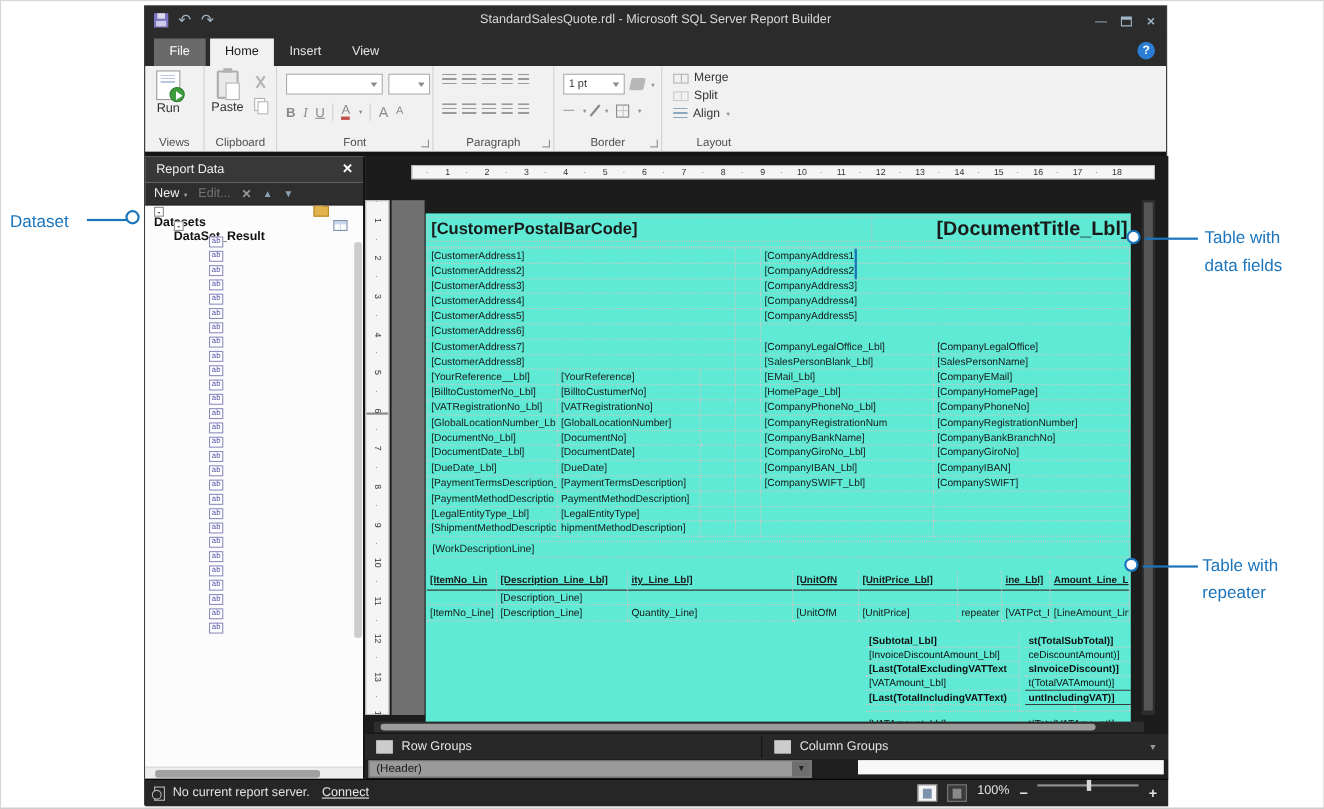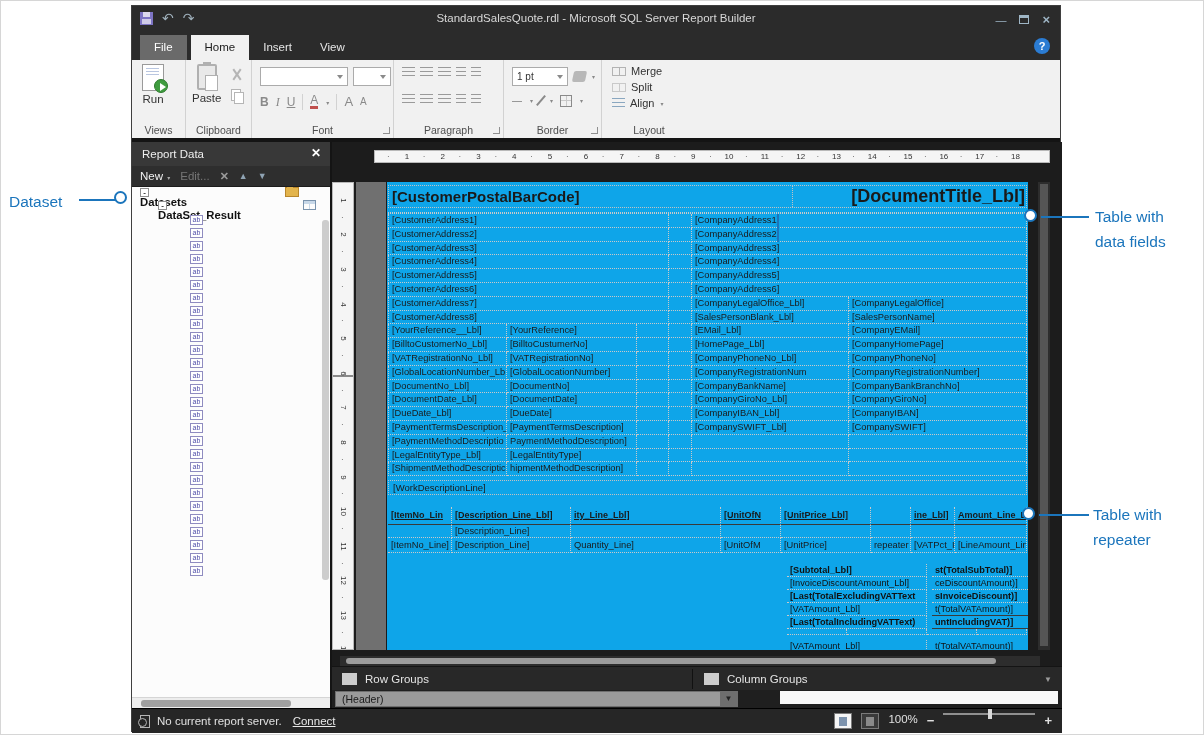--- a/index.html
+++ b/index.html
@@ -111,21 +111,21 @@
   .design{position:absolute; left:200px; top:0; width:730px; height:524px; background:#1c1c1c;}
   .hruler{position:absolute; left:42px; top:8px; width:676px; height:13px; background:#f5f5f5; border:1px solid #b9b9b9; display:flex; padding-left:14px; overflow:hidden;}
   .hslot{width:35.8px; flex:none; position:relative; text-align:center; font-size:8px; color:#333; line-height:12px;}
   .hslot::before{content:"\00B7"; position:absolute; left:-2px; top:0; color:#666;}
   .vruler{position:absolute; left:0; top:40px; width:22px; height:468px; background:#f5f5f5; border:1px solid #b9b9b9; overflow:hidden;}
   .vslot{height:34.6px; position:relative; text-align:center; font-size:8px; color:#333; display:flex; align-items:center; justify-content:center;}
   .vslot span{display:block; transform:rotate(90deg);}
   .vslot::before{content:"\00B7"; position:absolute; left:8px; top:-5px; color:#666;}
   .vmark{position:absolute; left:0; top:192px; width:100%; height:2px; background:#8a8a8a;}
   .margin-strip{position:absolute; left:24px; top:40px; width:30px; height:468px; background:#707070;}
-  .paper{position:absolute; left:55px; top:40px; width:641px; height:468px; background:#0ea5e9; overflow:hidden; color:#1a1a1a;}
+  .paper{position:absolute; left:55px; top:52px; width:641px; height:468px; background:#5eead4; overflow:hidden; color:#1a1a1a;}
   .d-vscroll{position:absolute; left:706px; top:40px; width:12px; height:468px; background:#2d2d2d;}
   .d-vthumb{position:absolute; left:2px; top:2px; width:8px; height:462px; background:#555;}
   .d-hscroll{position:absolute; left:8px; top:514px; width:700px; height:10px; background:#2d2d2d;}
   .d-hthumb{position:absolute; left:6px; top:2px; width:650px; height:6px; background:#9c9c9c; border-radius:3px;}
 
   
   .band-header{position:absolute; left:1px; top:3px; width:639px; display:grid; grid-template-columns:403px 236px; border:1px dotted #c2c2c2;}
   .band-header .hc{height:21px; line-height:21px; font-weight:bold; overflow:hidden; white-space:nowrap; padding:0 3px;}
   .hc.title-l{font-size:15px;}
   .hc.title-r{font-size:18px; text-align:right; border-left:1px dotted #c2c2c2;}
@@ -549,21 +549,20 @@
                 <div class="cell r" style="grid-column: 5 / span 2;">[CompanyAddress4]</div>
               </div>
               <div class="frow">
                 <div class="cell" style="grid-column: 1 / span 3;">[CustomerAddress5]</div>
                 <div class="cell"></div>
                 <div class="cell r" style="grid-column: 5 / span 2;">[CompanyAddress5]</div>
               </div>
               <div class="frow">
                 <div class="cell" style="grid-column: 1 / span 3;">[CustomerAddress6]</div>
                 <div class="cell"></div>
-                <div class="cell r" style="grid-column: 5 / span 2;">[CompanyAddress6]</div>
               </div>
               <div class="frow">
                 <div class="cell" style="grid-column: 1 / span 3;">[CustomerAddress7]</div>
                 <div class="cell"></div>
                 <div class="cell">[CompanyLegalOffice_Lbl]</div>
                 <div class="cell r">[CompanyLegalOffice]</div>
               </div>
               <div class="frow">
                 <div class="cell" style="grid-column: 1 / span 3;">[CustomerAddress8]</div>
                 <div class="cell"></div>

